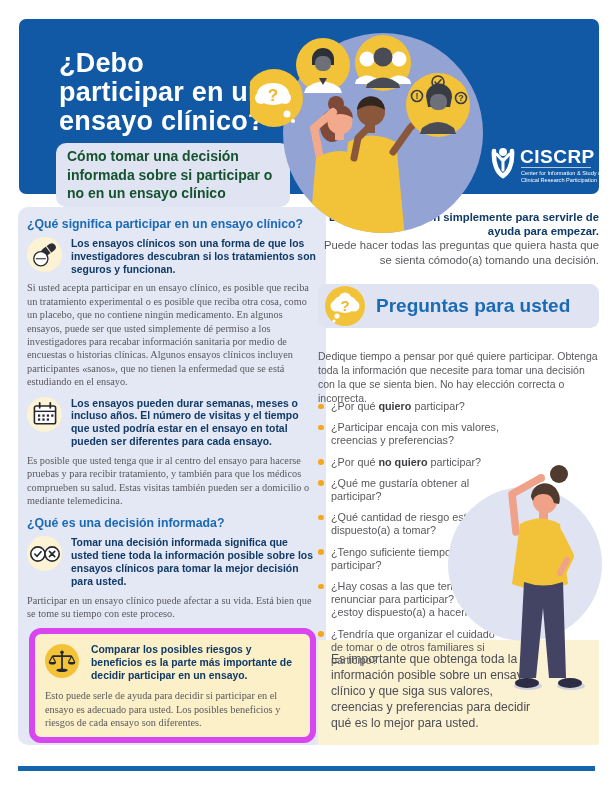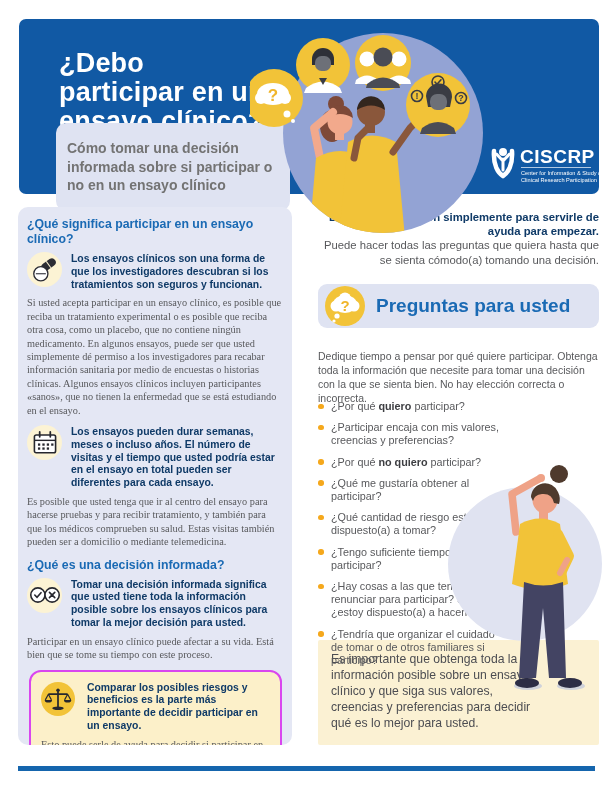--- a/index.html
+++ b/index.html
@@ -2,41 +2,41 @@
 <html><head>
 <meta charset="utf-8">
 <style>
   html,body{margin:0;padding:0;background:#ffffff;}
   .page{position:relative;width:612px;height:792px;margin:0 auto;background:#ffffff;overflow:hidden;
         font-family:"Liberation Sans","DejaVu Sans",sans-serif;}
 
   
   .header{position:absolute;left:19px;top:19px;width:580px;height:175px;background:#1159a4;border-radius:7px;}
   .title{position:absolute;left:40px;top:30px;color:#ffffff;font-weight:bold;font-size:27px;line-height:29px;letter-spacing:.2px;}
-  .subtitle-box{position:absolute;left:37px;top:104px;width:212px;background:#dfe3f2;border-radius:10px;
-                padding:16px 11px;color:#737373;font-weight:bold;font-size:14px;line-height:18.5px;}
+  .subtitle-box{position:absolute;left:37px;top:124px;width:212px;background:#dfe3f2;border-radius:10px;
+                padding:4px 11px;color:#14532d;font-weight:bold;font-size:14px;line-height:18.5px;}
 
   
   .hero-illus{position:absolute;left:250px;top:26px;width:252px;height:212px;z-index:3;}
 
   
   .logo{position:absolute;left:490px;top:143px;width:110px;height:46px;z-index:4;}
 
   
-  .left-panel{position:absolute;left:18px;top:207px;width:274px;height:538px;background:#e4e7f4;border-radius:10px;
+  .left-panel{position:absolute;left:18px;top:207px;width:308px;height:538px;background:#e4e7f4;border-radius:10px;
               padding:10px 9px 16px 9px;box-sizing:border-box;overflow:hidden;}
   .left-panel h2{margin:0 0 5px 0;font-size:12.3px;line-height:15px;color:#1a6ab4;font-weight:bold;}
   .left-panel h2.second{margin-top:9px;}
   .callout{display:flex;gap:9px;margin:3px 0 5px 0;align-items:flex-start;}
   .icon-circle{flex:none;width:35px;height:35px;border-radius:50%;display:flex;align-items:center;justify-content:center;}
   .icon-circle.cream{background:#fcf3d4;}
   .icon-circle.yellow{background:#f2c338;}
   .callout .bold, .ybox .bold{margin:1px 0 0 0;font-size:10.4px;line-height:12.8px;font-weight:bold;color:#0f3a67;}
   .left-panel p.body{margin:0 0 8px 0;font-size:10.3px;line-height:13.4px;color:#58595c;font-family:Liberation Serif, serif;}
-  .ybox{position:relative;margin:2px 1px 0 2px;background:#fcf0c9;border:2px solid #d946ef;border-radius:12px;
+  .ybox{position:relative;margin:2px 1px 0 2px;background:#fcf0c9;border:6px solid #d946ef;border-radius:12px;
         padding:9px 10px 8px 10px;box-sizing:border-box;}
   .ybox .icon-circle{position:absolute;left:10px;top:10px;width:34px;height:34px;}
   .ybox .bold{margin-left:46px;min-height:40px;}
   .ybox p.body{margin:5px 0 0 0;font-size:10.3px;line-height:13.3px;color:#58595c;}
 
   
   .intro{position:absolute;left:318px;top:210px;width:281px;text-align:right;font-size:11.3px;line-height:14.2px;z-index:2;}
   .intro .b{font-weight:bold;color:#0f3a67;display:block;}
   .intro .r{color:#58595c;display:block;}
   .q-head{position:absolute;left:318px;top:284px;width:281px;height:44px;background:#dfe3f2;border-radius:9px;

